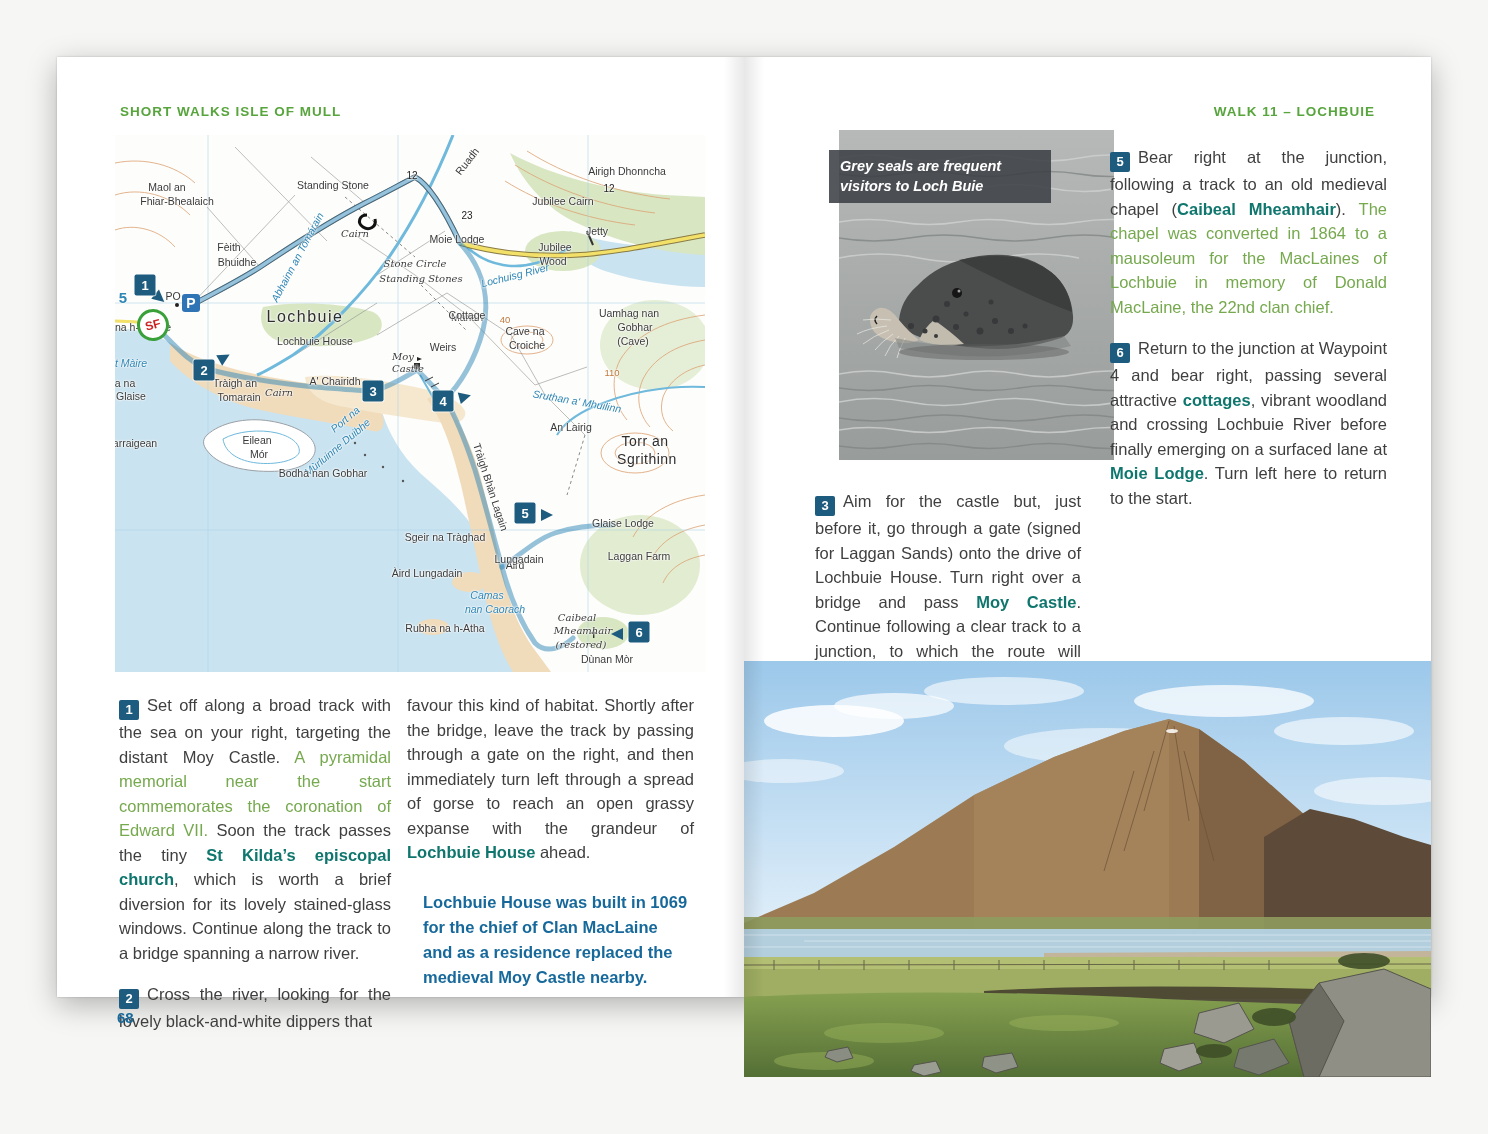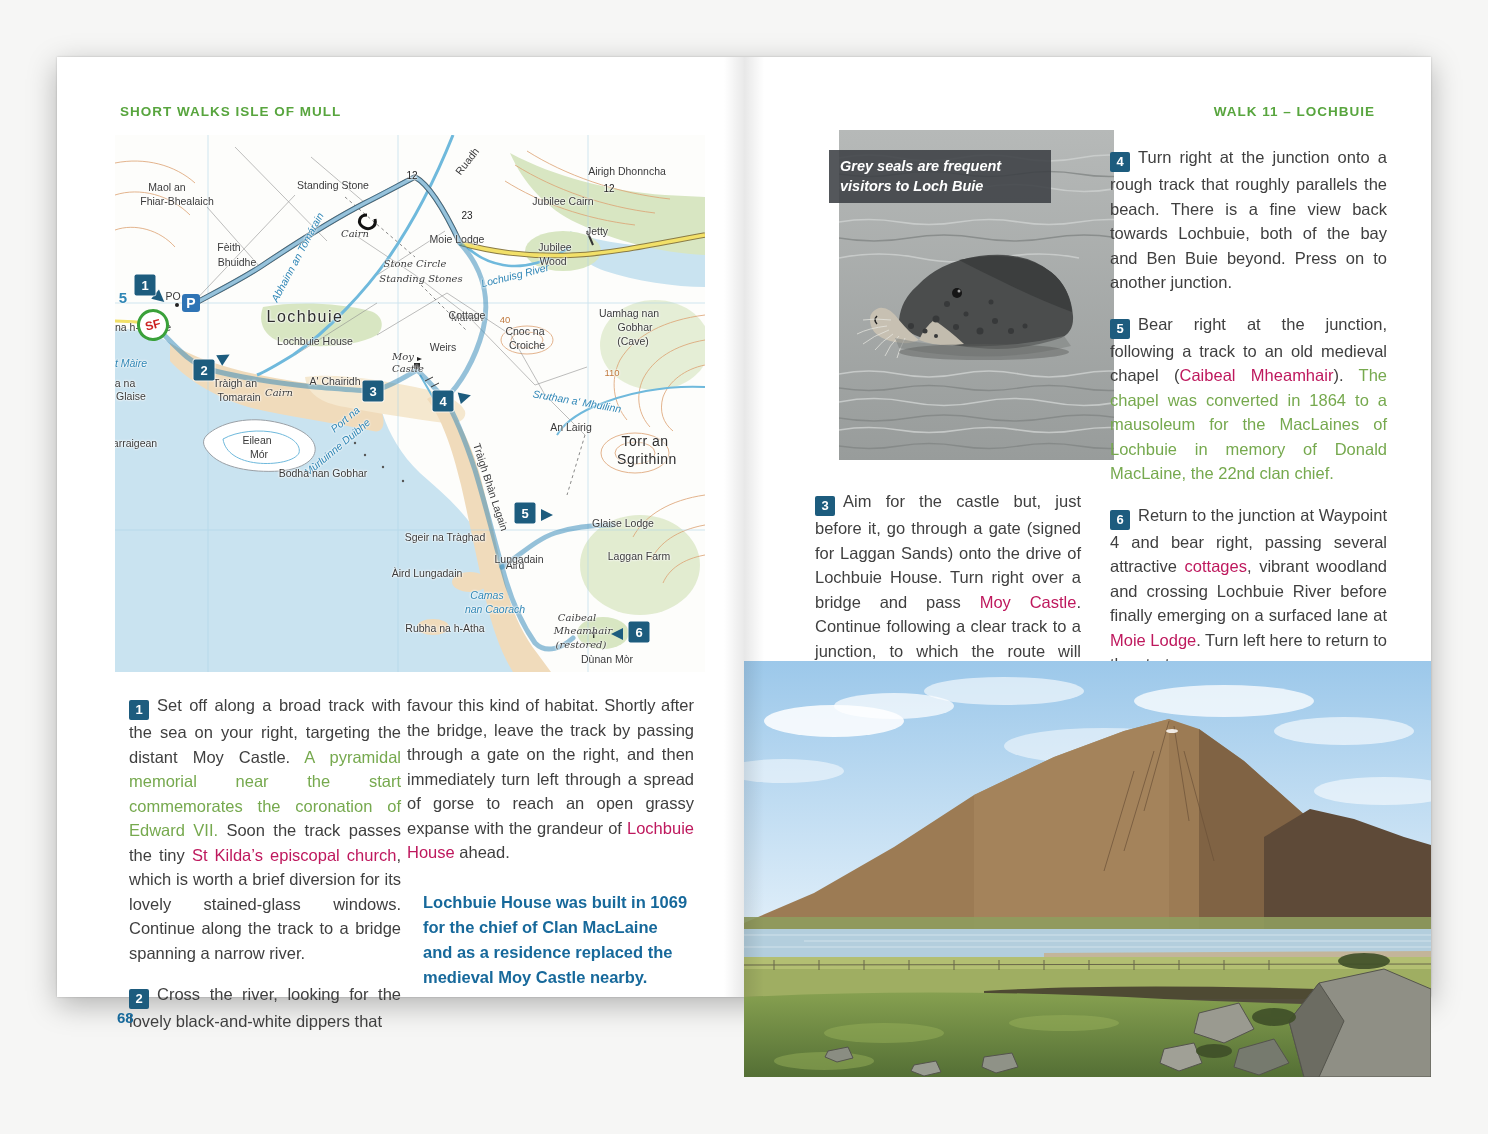--- a/index.html
+++ b/index.html
@@ -37,21 +37,21 @@
       font-size:14px;line-height:18px;text-align:center;border-radius:3px;z-index:20;transform:translate(-50%,-50%);}
   .sf-badge{position:absolute;width:26px;height:26px;background:#fff;border:3.5px solid #3aa13a;border-radius:50%;
       color:#cc2222;font-weight:bold;font-size:12px;line-height:26px;text-align:center;z-index:21;
       transform:translate(-50%,-50%) rotate(-15deg);}
   
   .col{position:absolute;}
   .para{font-size:16.5px;line-height:24.5px;color:#3f3f3f;text-align:justify;margin:0 0 17px 0;}
   .para.note{color:#17699b;font-weight:bold;text-align:left;margin:25px 0 0 16px;width:calc(100% - 22px);
              line-height:25px;}
   .seg-g{color:#76a94e;}
-  .seg-b{font-weight:normal;color:#be185d;}
+  .seg-b{font-weight:bold;color:#0f766e;}
   .badge{display:inline-block;width:20px;height:20px;background:#1d5c7e;color:#fff;font-weight:bold;
          font-size:13px;line-height:20px;text-align:center;border-radius:2px;margin-right:8px;
          vertical-align:-3px;}
   .pagenum{position:absolute;left:60px;top:952px;font-weight:bold;font-size:15px;color:#17699b;}
   
   .photo{position:absolute;overflow:hidden;}
   .seal-photo{left:71px;top:73px;width:275px;height:330px;padding-left:24px;}
   .benbuie-photo{left:0;top:604px;width:687px;height:416px;}
   .photo-caption-box{position:absolute;left:14px;top:20px;background:rgba(60,64,68,0.88);color:#fff;
         font-style:italic;font-weight:bold;font-size:14.5px;line-height:1.4;padding:6px 11px;max-width:200px;}
@@ -189,21 +189,21 @@
         <div class="maplabel ml-w" style="left: 182px; top: 122px; transform: translate(-50%, -50%) rotate(-62deg);">Abhainn an Tomárain</div>
         <div class="maplabel ml-w" style="left: 400px; top: 140px; transform: translate(-50%, -50%) rotate(-14deg);">Lochuisg River</div>
         <div class="maplabel ml-g" style="left: 240px; top: 98px; transform: translate(-50%, -50%);">Cairn</div>
         <div class="maplabel ml-g" style="left: 300px; top: 128px; transform: translate(-50%, -50%);">Stone Circle</div>
         <div class="maplabel ml-g" style="left: 306px; top: 143px; transform: translate(-50%, -50%);">Standing Stones</div>
         <div class="maplabel ml-p" style="left: 514px; top: 178px; transform: translate(-50%, -50%);">Uamhag nan</div>
         <div class="maplabel ml-p" style="left: 520px; top: 192px; transform: translate(-50%, -50%);">Gobhar</div>
         <div class="maplabel ml-p" style="left: 518px; top: 206px; transform: translate(-50%, -50%);">(Cave)</div>
         <div class="maplabel ml-p" style="left: 352px; top: 182px; transform: translate(-50%, -50%);">Marian</div>
         <div class="maplabel ml-p" style="left: 352px; top: 180px; transform: translate(-50%, -50%);">Cottage</div>
-        <div class="maplabel ml-p" style="left: 410px; top: 196px; transform: translate(-50%, -50%);">Cnoc na</div>
+        <div class="maplabel ml-p" style="left: 410px; top: 196px; transform: translate(-50%, -50%);">Cave na</div>
         <div class="maplabel ml-p" style="left: 412px; top: 210px; transform: translate(-50%, -50%);">Croiche</div>
         <div class="maplabel ml-o" style="left: 390px; top: 184px; transform: translate(-50%, -50%);">40</div>
         <div class="maplabel ml-o" style="left: 497px; top: 237px; transform: translate(-50%, -50%);">110</div>
         <div class="maplabel ml-b" style="left: 190px; top: 182px; transform: translate(-50%, -50%);">Lochbuie</div>
         <div class="maplabel ml-p" style="left: 200px; top: 206px; transform: translate(-50%, -50%);">Lochbuie House</div>
         <div class="maplabel ml-p" style="left: 58px; top: 161px; transform: translate(-50%, -50%);">PO</div>
         <div class="maplabel ml-p" style="left: 328px; top: 212px; transform: translate(-50%, -50%);">Weirs</div>
         <div class="maplabel ml-g" style="left: 288px; top: 221px; transform: translate(-50%, -50%);">Moy</div>
         <div class="maplabel ml-g" style="left: 293px; top: 233px; transform: translate(-50%, -50%);">Castle</div>
         <div class="maplabel ml-p" style="left: 220px; top: 246px; transform: translate(-50%, -50%);">A' Chairidh</div>
@@ -247,21 +247,21 @@
         <div class="wp-arrow" style="left: 353px; top: 261px; transform: translate(-50%, -50%) rotate(-15deg);"></div>
         <div class="wp" style="left: 410px; top: 378px;">5</div>
         <div class="wp-arrow" style="left: 435px; top: 380px; transform: translate(-50%, -50%) rotate(0deg);"></div>
         <div class="wp" style="left: 524px; top: 497px;">6</div>
         <div class="wp-arrow" style="left: 499px; top: 499px; transform: translate(-50%, -50%) rotate(180deg);"></div>
         <div class="sf-badge" style="left: 38px; top: 190px;">SF</div>
         <div class="parking-badge" style="left: 76px; top: 168px;">P</div>
         <div class="maplabel ml-grid" style="left: 8px; top: 162px; transform: translate(-50%, -50%);">5</div>
       </div>
 
-    <div class="col" id="col-L1" style="left:72px;top:636px;width:272px">
+    <div class="col" id="col-L1" style="left:62px;top:636px;width:272px">
         <div class="para"><span class="badge">1</span><span>Set off along a broad track with the sea on your right, targeting the distant Moy Castle. </span><span class="seg-g">A pyramidal memorial near the start commemorates the coronation of Edward VII.</span><span> Soon the track passes the tiny </span><span class="seg-b">St Kilda’s episcopal church</span><span>, which is worth a brief diversion for its lovely stained-glass windows. Continue along the track to a bridge spanning a narrow river.</span></div>
         <div class="para"><span class="badge">2</span><span>Cross the river, looking for the lovely black-and-white dippers that</span></div>
       </div>
     <div class="col" id="col-L2" style="left:350px;top:636px;width:287px">
         <div class="para"><span>favour this kind of habitat. Shortly after the bridge, leave the track by passing through a gate on the right, and then immediately turn left through a spread of gorse to reach an open grassy expanse with the grandeur of </span><span class="seg-b">Lochbuie House</span><span> ahead.</span></div>
         <div class="para note"><span>Lochbuie House was built in 1069 for the chief of Clan MacLaine and as a residence replaced the medieval Moy Castle nearby.</span></div>
       </div>
 
     <div class="pagenum">68</div>
   </div>
@@ -324,21 +324,20 @@
         <path d="M56,208 Q140,226 225,206 L232,216 Q150,236 60,218 Z" fill="#7e8280" opacity="0.55"></path>
         <ellipse cx="145" cy="222" rx="85" ry="8" fill="#5a5d5c" opacity="0.45"></ellipse>
       </svg>
       <div class="photo-caption-box">Grey seals are frequent visitors to Loch Buie</div>
     </div>
 
     <div class="col" id="col-RA" style="left:71px;top:432px;width:266px">
         <div class="para"><span class="badge">3</span><span>Aim for the castle but, just before it, go through a gate (signed for Laggan Sands) onto the drive of Lochbuie House. Turn right over a bridge and pass </span><span class="seg-b">Moy Castle</span><span>. Continue following a clear track to a junction, to which the route will return in due course.</span></div>
       </div>
     <div class="col" id="col-RB" style="left:366px;top:88px;width:277px">
-        <div class="para"><span class="badge">4</span><span>Turn right at the junction onto a rough track that roughly parallels the beach. There is a fine view back towards Lochbuie, both of the bay and Ben Buie beyond. Press on to another junction.</span></div>
         <div class="para"><span class="badge">5</span><span>Bear right at the junction, following a track to an old medieval chapel (</span><span class="seg-b">Caibeal Mheamhair</span><span>). </span><span class="seg-g">The chapel was converted in 1864 to a mausoleum for the MacLaines of Lochbuie in memory of Donald MacLaine, the 22nd clan chief.</span></div>
         <div class="para"><span class="badge">6</span><span>Return to the junction at Waypoint 4 and bear right, passing several attractive </span><span class="seg-b">cottages</span><span>, vibrant woodland and crossing Lochbuie River before finally emerging on a surfaced lane at </span><span class="seg-b">Moie Lodge</span><span>. Turn left here to return to the start.</span></div>
       </div>
 
     <div class="photo benbuie-photo">
       <svg width="687" height="416" viewBox="0 0 687 416">
         <defs>
           <linearGradient id="sky" x1="0" y1="0" x2="0" y2="1">
             <stop offset="0" stop-color="#9cc8ea"></stop>
               <stop offset="1" stop-color="#e8f3fb"></stop>

